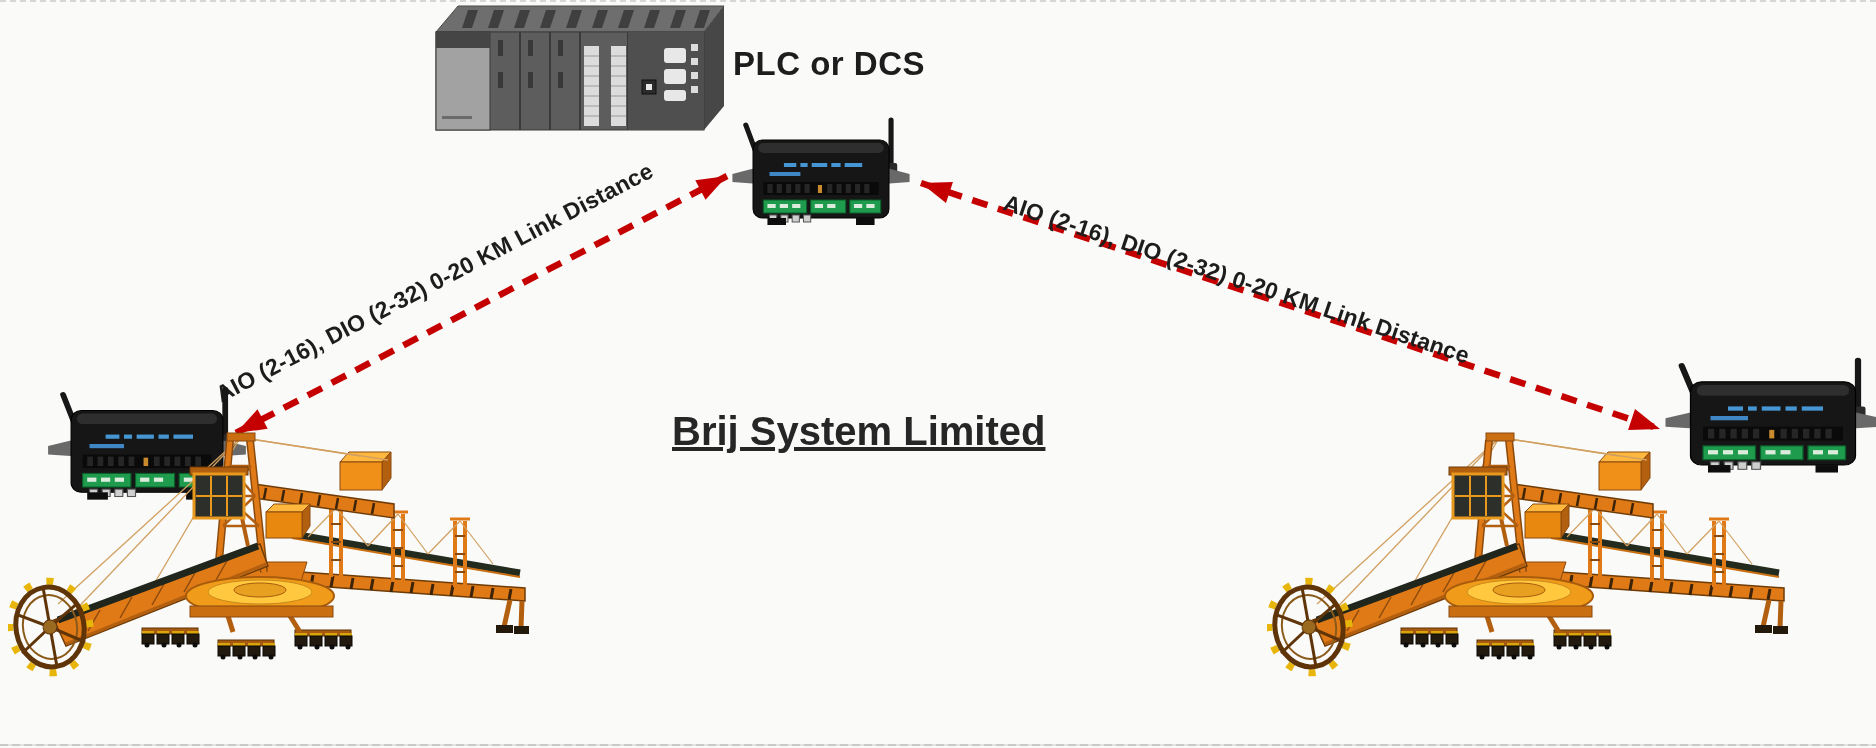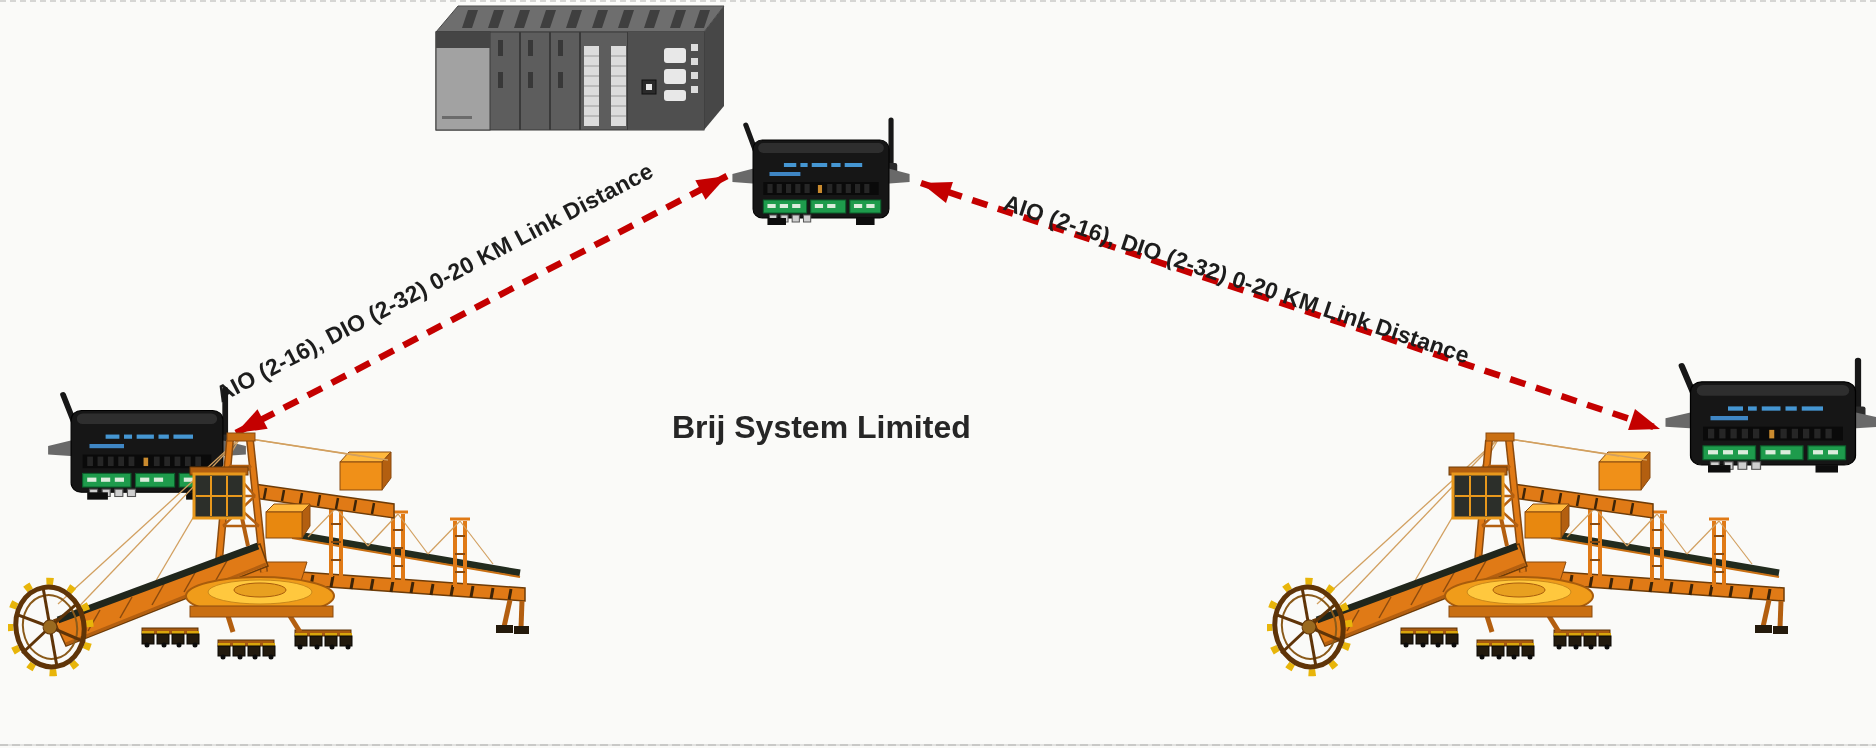--- a/index.html
+++ b/index.html
@@ -8,21 +8,21 @@
     background:#fafaf8;
     font-family:"Liberation Sans",sans-serif;
   }
   .edge-top{position:absolute;left:0;top:0;width:100%;height:2px;
     background:repeating-linear-gradient(90deg,#d6d6d4 0 6px,transparent 6px 10px);}
   .edge-bottom{position:absolute;left:0;top:744px;width:100%;height:2px;
     background:repeating-linear-gradient(90deg,#c9c9c7 0 8px,#e2e2e0 8px 12px);}
   .abs{position:absolute;}
   .txt{position:absolute;color:#1d1d1d;font-weight:700;white-space:nowrap;}
   #plc-label{left:733px;top:45px;font-size:33px;letter-spacing:0.5px;}
-  #brand-title{left:672px;top:409px;font-size:32px;color:#262626;}
+  #brand-title{left:672px;top:409px;font-size:40px;color:#262626;text-decoration:underline;}
   .link-label{font-size:23px;letter-spacing:0.2px;}
   #lbl-left{left:224px;top:381px;transform:rotate(-27.6deg);transform-origin:0 100%;}
   #lbl-right{left:1000px;top:188px;transform:rotate(18.4deg);transform-origin:0 100%;}
   svg{display:block;}
   .defs-holder{position:absolute;width:0;height:0;overflow:hidden;}
 </style>
 </head>
 <body>
 
 <div class="canvas">
@@ -366,20 +366,21 @@
       <rect x="232" y="46" width="22" height="15" rx="3" fill="#e8e8e8"></rect>
       <rect x="232" y="67" width="22" height="15" rx="3" fill="#e8e8e8"></rect>
       <rect x="232" y="88" width="22" height="11" rx="3" fill="#e8e8e8"></rect>
       <rect x="259" y="42" width="7" height="7" fill="#dcdcdc"></rect>
         <rect x="259" y="56" width="7" height="7" fill="#dcdcdc"></rect>
       <rect x="259" y="70" width="7" height="7" fill="#dcdcdc"></rect>
         <rect x="259" y="84" width="7" height="7" fill="#dcdcdc"></rect>
     </g>
   </svg>
 
+  <div class="txt" id="plc-label">PLC or DCS</div>
 
   <svg class="abs" style="left:0;top:0" width="1876" height="748" viewBox="0 0 1876 748">
     <g>
       <line x1="236" y1="433" x2="727" y2="176" stroke="#c40000" stroke-width="6.5" stroke-dasharray="16 11"></line>
       <polygon points="0,0 -30,-11 -30,11" fill="#c40000" transform="translate(727,176) rotate(-27.63)"></polygon>
       <polygon points="0,0 -30,-11 -30,11" fill="#c40000" transform="translate(236,433) rotate(152.37)"></polygon>
     </g>
     <g>
       <line x1="921" y1="183" x2="1660" y2="429" stroke="#c40000" stroke-width="6.5" stroke-dasharray="16 11"></line>
       <polygon points="0,0 -30,-11 -30,11" fill="#c40000" transform="translate(1660,429) rotate(18.42)"></polygon>

